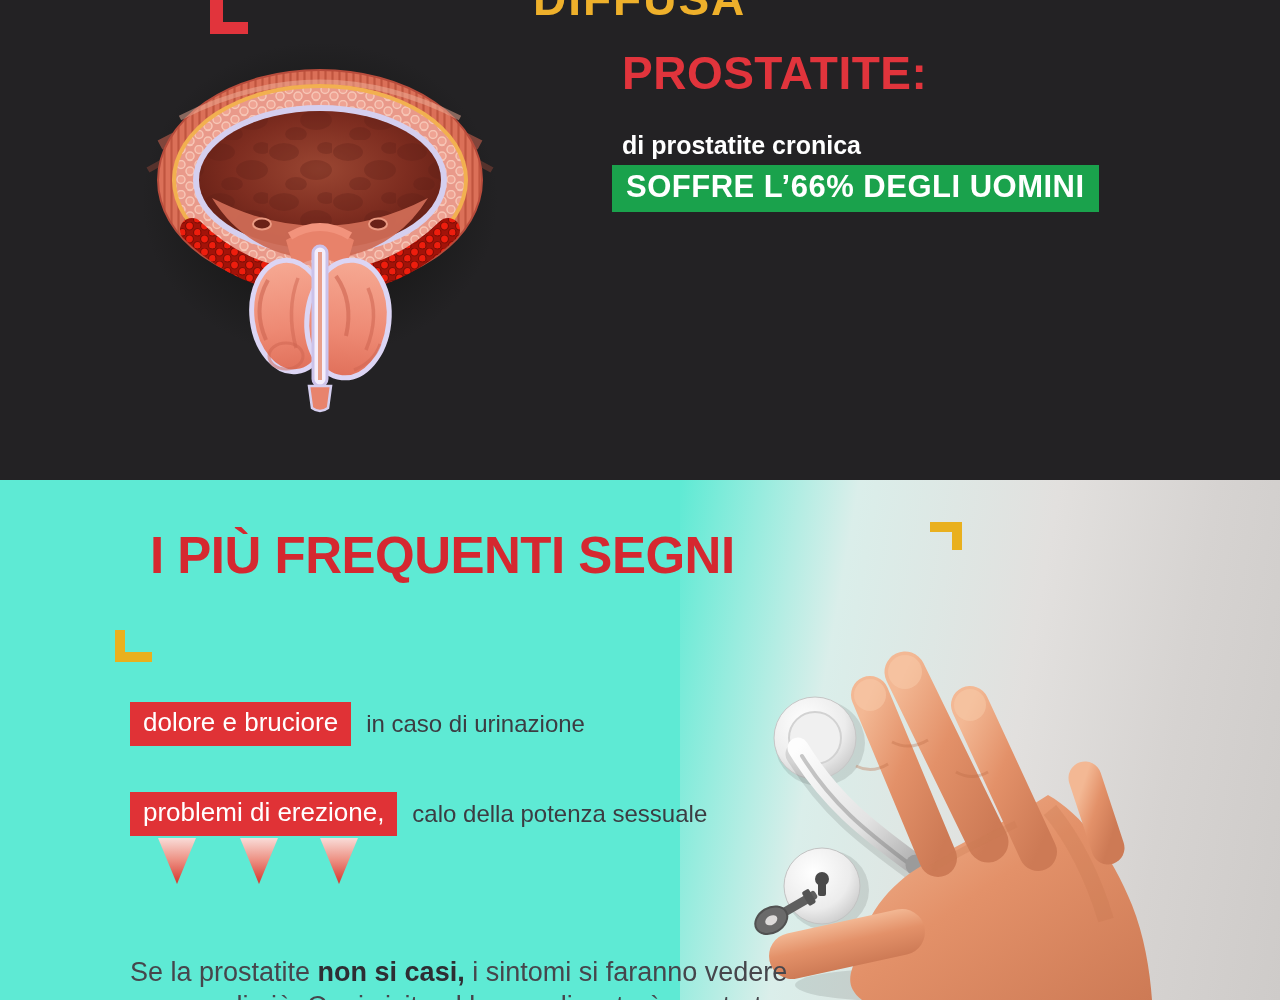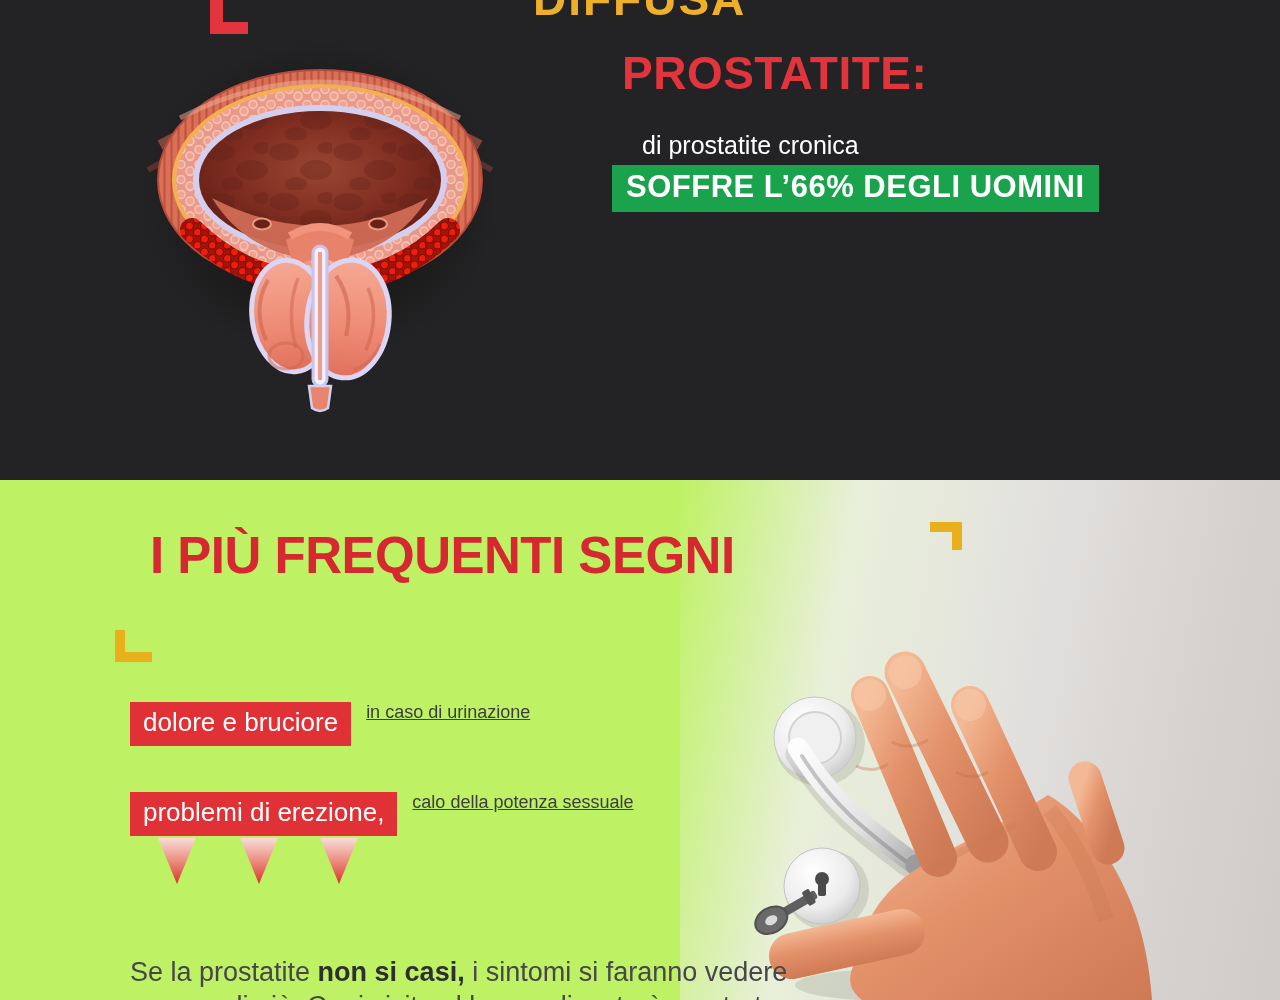--- a/index.html
+++ b/index.html
@@ -27,33 +27,33 @@
   .anatomy{position:absolute;left:140px;top:40px;}
   .hero-col{position:absolute;left:622px;top:0;width:530px;}
   .hero-heading{
     margin-top:46px;font-size:46px;font-weight:800;letter-spacing:.5px;
     color:var(--hero-red);
   }
   .hero-desc{
     margin-top:12px;font-size:26px;line-height:33px;color:var(--text-light);
     white-space:pre-line;font-weight:400;
   }
-  .stat1{margin-top:31px;font-size:25px;font-weight:400;color:#ffffff;margin-left:20px;}
+  .stat1{margin-top:31px;font-size:25px;font-weight:700;color:#ffffff;}
   .stat-band{
     display:inline-block;margin-top:5px;margin-left:-10px;
     background:var(--green);color:#ffffff;
     font-size:31px;font-weight:800;letter-spacing:.5px;
     padding:4px 14px 7px 14px;white-space:nowrap;
   }
   .stat2{margin-top:7px;font-size:25px;font-weight:700;color:#ffffff;}
 
   
   .symptoms{
     position:absolute;left:0;top:480px;width:1280px;height:520px;
-    background:#bef264;overflow:hidden;
+    background:#5eead4;overflow:hidden;
   }
   .door-photo{
     position:absolute;right:0;top:0;width:600px;height:520px;
     background:linear-gradient(100deg, rgba(255,255,255,0) 0%,
       rgba(240,239,238,.85) 26%, #e2e0de 55%, #d6d3d1 78%, #cecbc9 100%);
   }
   .door-photo svg{position:absolute;left:0;top:0;}
   .sym-heading{
     position:absolute;left:150px;top:48px;z-index:3;
     font-size:51px;line-height:56px;font-weight:800;letter-spacing:-.5px;
@@ -64,28 +64,28 @@
     border-top:10px solid var(--bracket-yellow);
     border-right:10px solid var(--bracket-yellow);
     box-sizing:border-box;
   }
   .bracket-bl{
     position:absolute;left:115px;top:150px;width:37px;height:32px;z-index:3;
     border-left:10px solid var(--bracket-yellow);
     border-bottom:10px solid var(--bracket-yellow);
     box-sizing:border-box;
   }
-  .sym-row{position:absolute;left:130px;display:flex;align-items:flex-start;gap:15px;z-index:3;white-space:nowrap;}
+  .sym-row{position:absolute;left:130px;display:flex;align-items:center;gap:15px;z-index:3;white-space:nowrap;}
   .sym-row.r1{top:222px;}
   .sym-row.r2{top:312px;}
   .chip{
     background:var(--label-red);color:#ffffff;
     font-size:26px;padding:5px 13px 8px 13px;
   }
-  .chip-rest{font-size:18px;color:var(--text-dark);text-decoration:underline;}
+  .chip-rest{font-size:24px;color:var(--text-dark);}
   .tri{
     position:absolute;top:358px;width:38px;height:46px;z-index:3;
     background:linear-gradient(to bottom,#f9dcd8 0%, #ee9588 45%, #d6352b 100%);
     clip-path:polygon(0 0,100% 0,50% 100%);
     filter:blur(.6px);
   }
   .tri.t1{left:158px;} .tri.t2{left:240px;} .tri.t3{left:320px;}
   .sym-footer{
     position:absolute;left:130px;top:448px;width:690px;z-index:3;
     font-size:27px;line-height:34px;color:#46464c;

